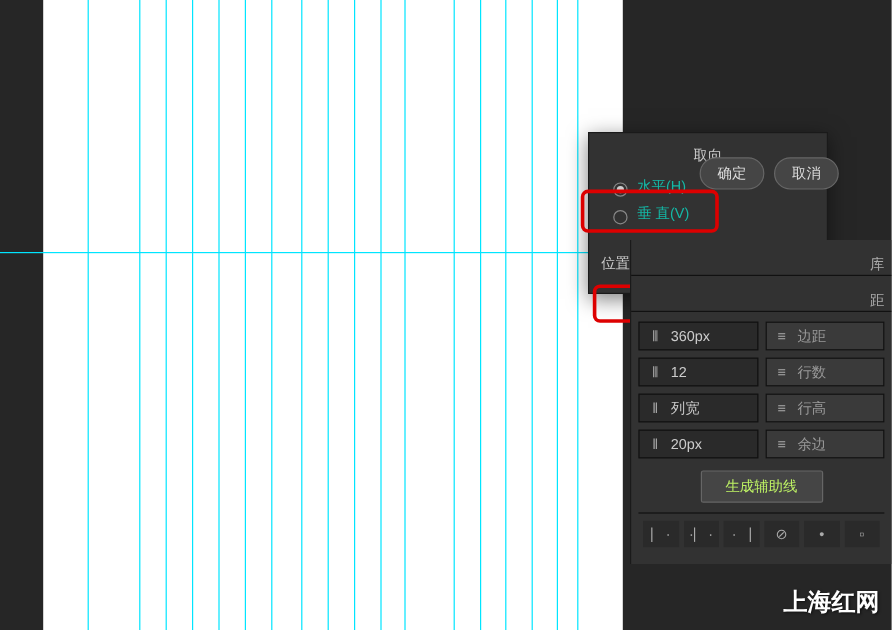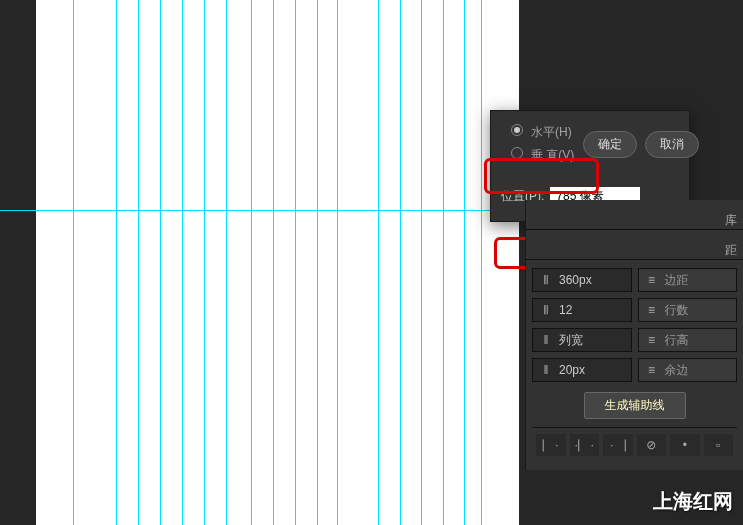--- a/index.html
+++ b/index.html
@@ -7,38 +7,38 @@
 .canvas-area{position:absolute;left:0;top:0;width:523px;height:525px;background:#262626}
 .artboard{position:absolute;left:36px;top:0;width:483px;height:525px;background:#fff}
 .guide-v{position:absolute;top:0;bottom:0;width:1px;background:#00e5ff}
 .guide-h{position:absolute;left:0;width:100%;height:1px;background:#00e5ff}
 .dialog{position:absolute;left:490px;top:110px;width:200px;background:#323232;border:1px solid #1a1a1a;box-shadow:0 4px 16px rgba(0,0,0,.5)}
 .dialog-header{display:flex;justify-content:space-between;align-items:center;padding:8px 12px;color:#ccc;font-size:13px}
 .dialog-close{width:16px;height:16px;display:flex;align-items:center;justify-content:center;cursor:pointer;color:#ccc;font-size:18px;font-weight:300}
 .dialog-body{padding:6px 10px 12px;position:relative}
 .orient-box{position:relative;padding:4px 10px 8px;margin-bottom:8px}
 .orient-title{text-align:center;color:#ccc;font-size:12px;margin-bottom:6px}
-.radio-row{display:flex;align-items:flex-start;gap:8px;padding:3px 0;color:#a3a3a3}
+.radio-row{display:flex;align-items:flex-end;gap:8px;padding:3px 0;color:#14b8a6}
 .radio{width:12px;height:12px;border:1px solid #888;border-radius:50%;display:inline-flex;align-items:center;justify-content:center}
 .radio.checked::after{content:"";width:6px;height:6px;background:#ccc;border-radius:50%}
 .pos-row{display:flex;align-items:center;gap:6px;color:#ccc;padding:4px 0}
 .pos-input{background:#fff;color:#000;border:none;padding:2px 6px;width:90px;font-size:12px}
 .dialog-buttons{position:absolute;right:-10px;top:20px;display:flex;flex-direction:row;gap:8px}
 .dlg-btn{background:#454545;border:1px solid #666;color:#ddd;border-radius:14px;padding:4px 14px;font-size:12px;cursor:pointer}
 .hl-red{position:absolute;border:3px solid #d00;border-radius:6px;pointer-events:none}
 .hl1{left:484px;top:158px;width:115px;height:36px}
 .hl2{left:494px;top:237px;width:168px;height:32px}
 .panel{position:absolute;right:0;top:200px;width:218px;background:#323232;border-left:1px solid #1a1a1a}
 .panel-tabs{display:flex;height:30px;align-items:flex-end;border-bottom:1px solid #111;padding:0 6px;color:#aaa;font-size:12px;gap:18px;justify-content:flex-end}
 .panel-content{padding:8px 6px}
 .row{display:flex;gap:6px;margin-bottom:6px}
 .control{flex:1;height:24px;background:#2a2a2a;border:1px solid #111;display:flex;align-items:center;padding:0 6px;color:#ccc;font-size:12px;gap:6px}
 .control.label{background:#3a3a3a;color:#999}
 .i-icon{display:inline-block;width:14px;text-align:center;color:#aaa}
-.generate-btn{margin:10px auto 8px;display:block;background:#454545;border:1px solid #666;color:#fef9c3;padding:4px 20px;font-size:12px;border-radius:2px;cursor:pointer}
+.generate-btn{margin:10px auto 8px;display:block;background:#454545;border:1px solid #666;color:#bef264;padding:4px 20px;font-size:12px;border-radius:2px;cursor:pointer}
 .align-bar{display:flex;border-top:1px solid #111;padding:6px 4px;gap:4px}
 .align-btn{flex:1;height:22px;background:#2a2a2a;display:flex;align-items:center;justify-content:center;color:#aaa;cursor:pointer}
 .watermark{position:absolute;right:10px;bottom:10px;color:#ffffff;font-size:20px;font-weight:bold;text-shadow:1px 1px 2px rgba(0,0,0,.6)}
 .dialog-wrap{position:relative}
 </style>
 </head>
 <body>
 
 <div class="canvas-area">
   <div class="artboard"></div>
@@ -62,20 +62,21 @@
       <div class="guide-v" style="left: 464px;"></div>
       <div class="guide-v" style="left: 481px;"></div>
       <div class="guide-h" style="top: 210px;"></div>
     </div>
 </div>
 
 <div class="dialog">
   <div class="dialog-wrap">
     <div class="dialog-body">
       <div class="orient-box">
+        <div class="orient-title">取向</div>
         <div class="radio-row">
           <span class="radio checked"></span>
           <span>水平(H)</span>
         </div>
         <div class="radio-row">
           <span class="radio"></span>
           <span>垂 直(V)</span>
         </div>
       </div>
       <div class="pos-row">

